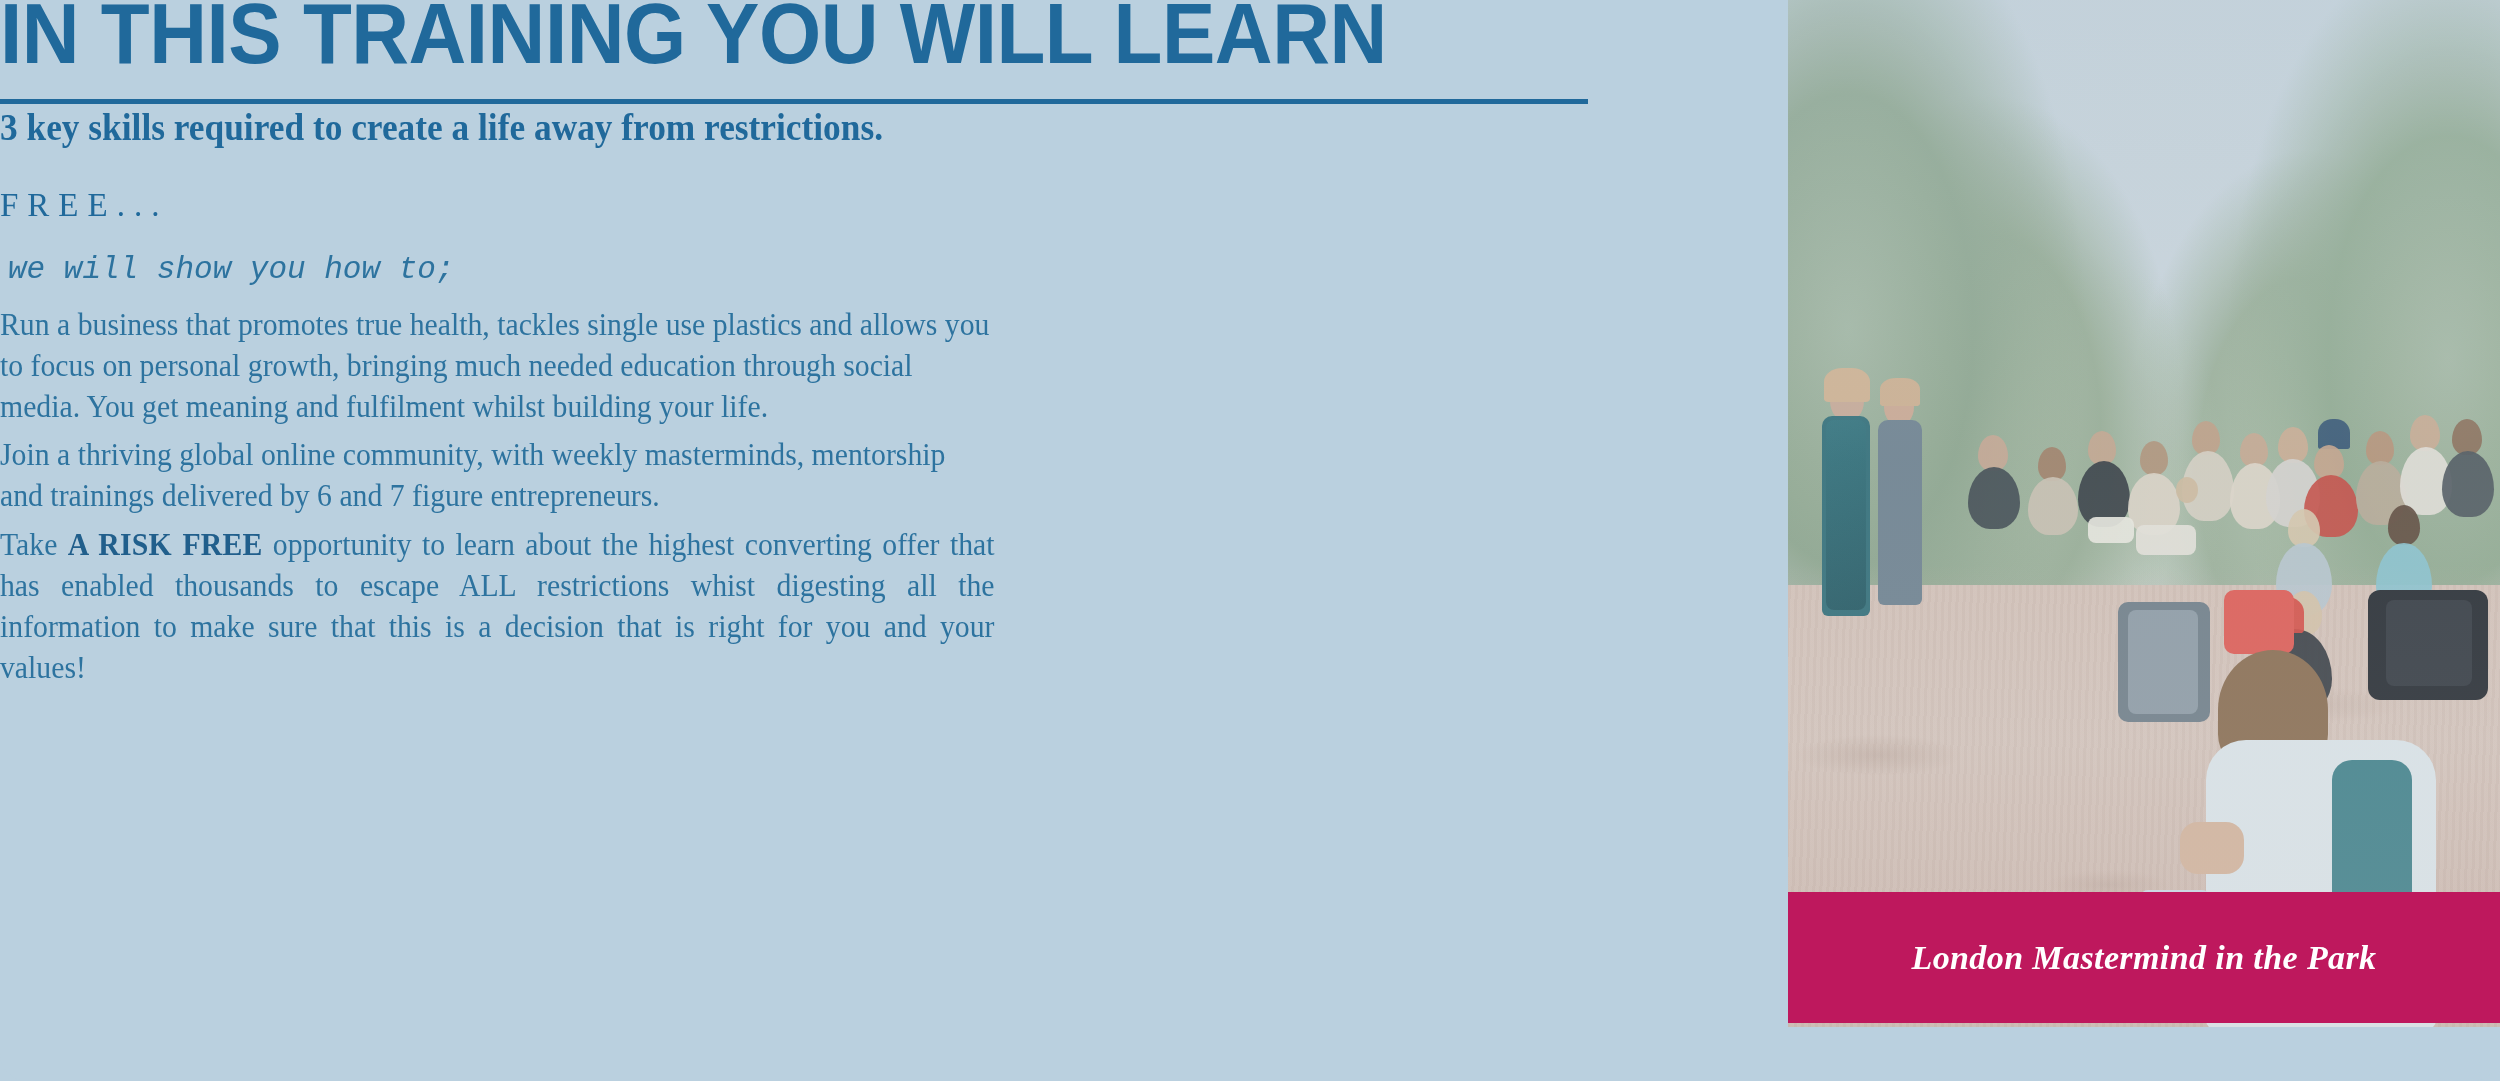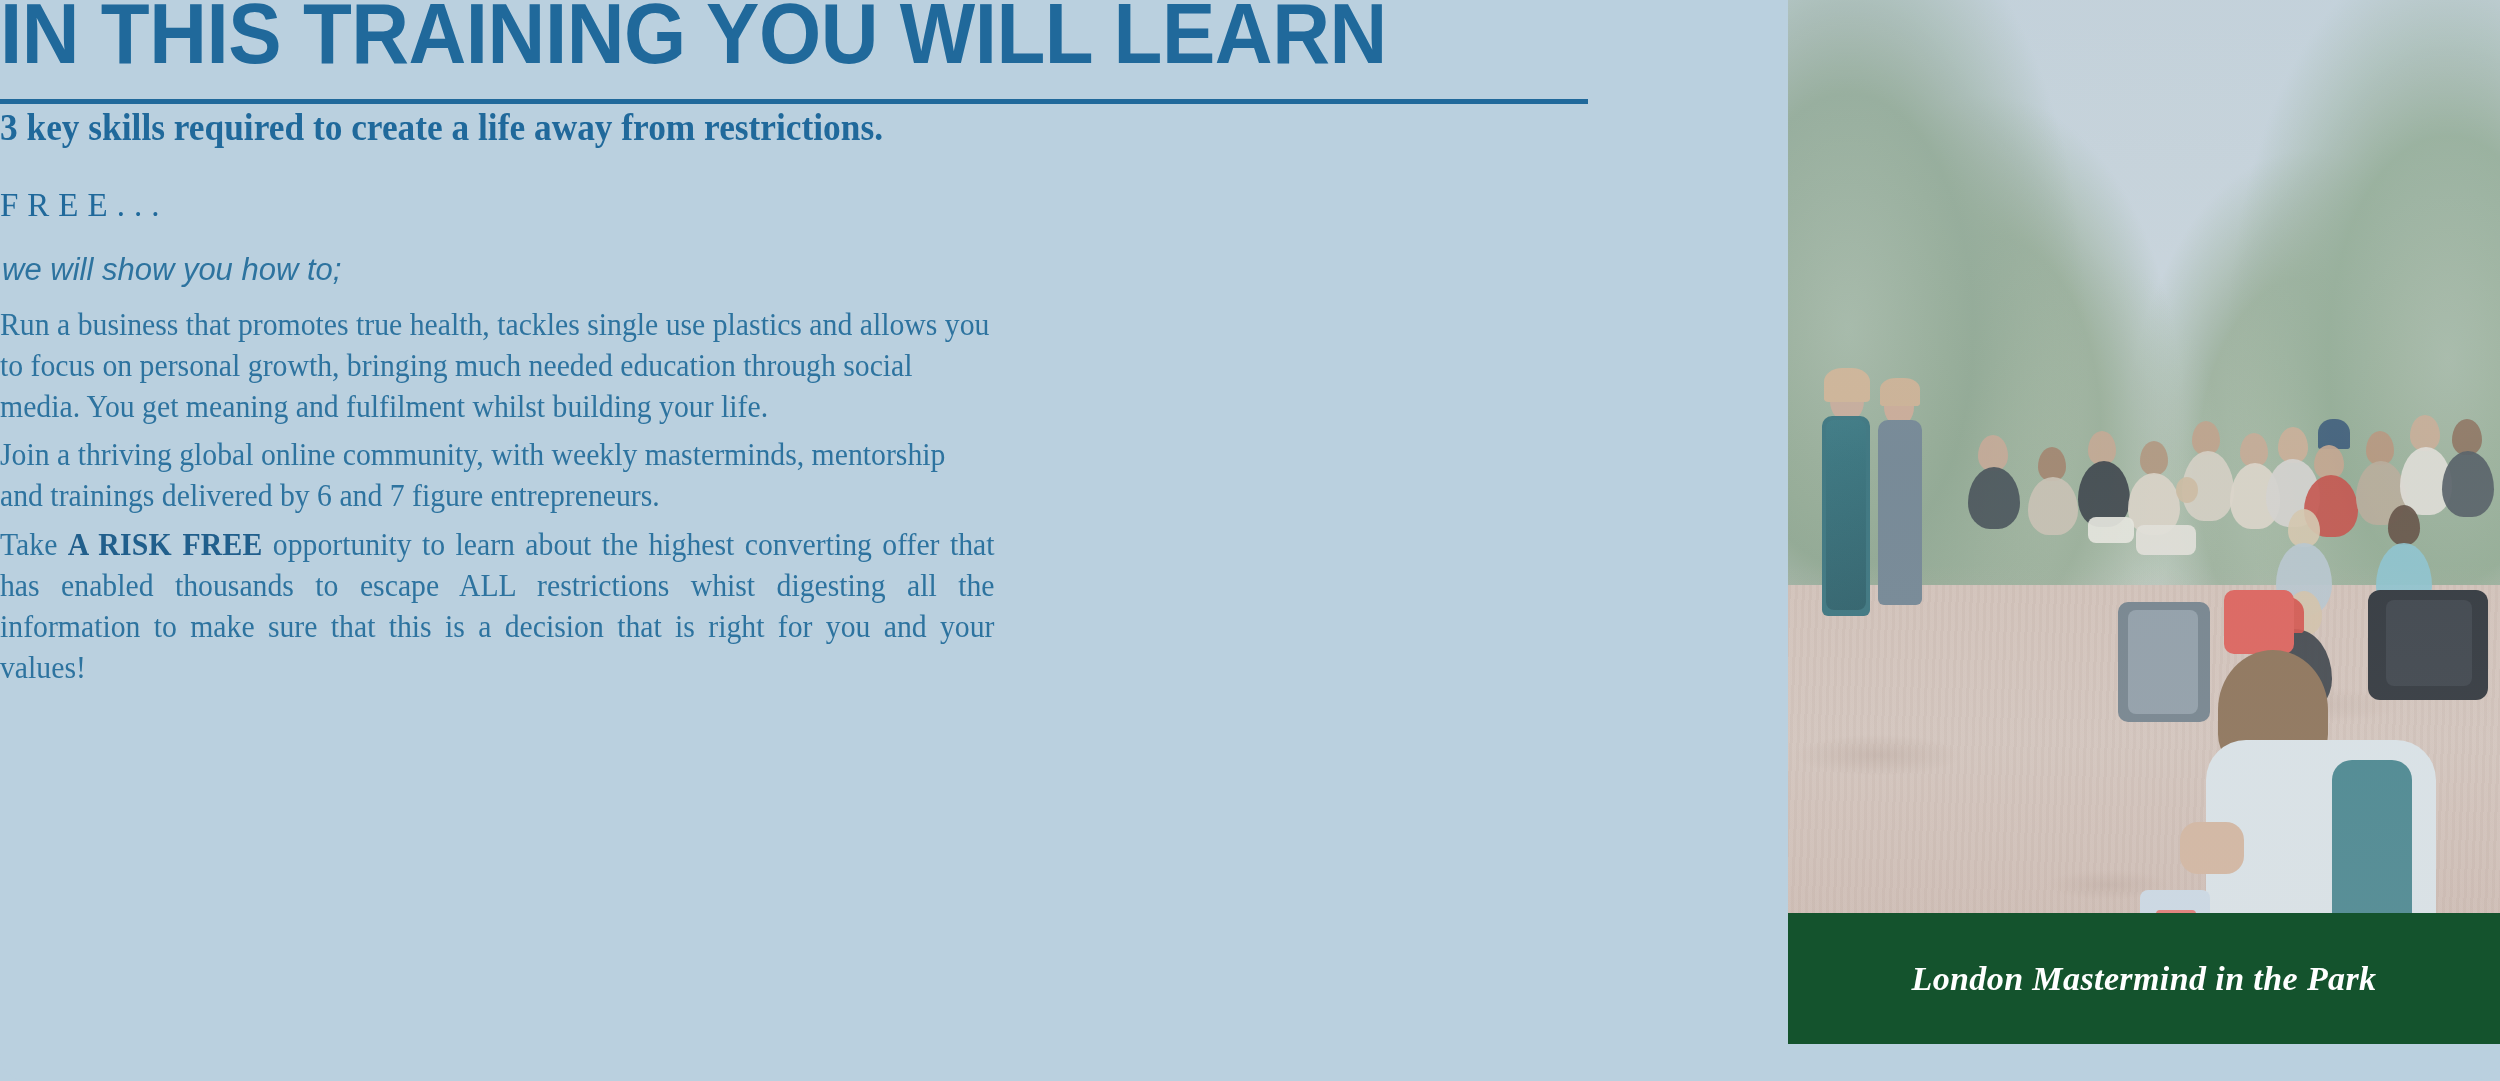--- a/index.html
+++ b/index.html
@@ -65,22 +65,22 @@
     font-family:"Liberation Serif", serif;
     font-weight:normal;
     font-size:33px;
     line-height:40px;
     letter-spacing:9px;
     color:#20699b;
   }
 
   .lead-italic{
     position:absolute;
-    left:2px; top:250px;
-    font-family:Liberation Sans, sans-serif;
+    left:8px; top:250px;
+    font-family:Liberation Mono, monospace;
     font-style:italic;
     font-size:31px;
     line-height:40px;
     color:#2d739f;
   }
 
   .body-block{
     position:absolute;
     left:0;
     width:1020px;
@@ -180,25 +180,24 @@
     position:absolute; inset:0;
     background:linear-gradient(to bottom, rgba(186,208,223,0.28), rgba(186,208,223,0.14) 45%, rgba(196,206,214,0.22));
     pointer-events:none;
   }
 
   
   .caption-bar{
     position:absolute;
     left:1788px; top:892px;
     width:712px; height:131px;
-    background:#14532d;
+    background:#be185d;
     display:flex;
     align-items:center;
     justify-content:center;
-    margin-top:21px;
   }
   .caption-text{
     font-family:"Liberation Serif", serif;
     font-style:italic;
     font-weight:bold;
     font-size:34px;
     letter-spacing:0.4px;
     color:#ffffff;
     white-space:nowrap;
   }

